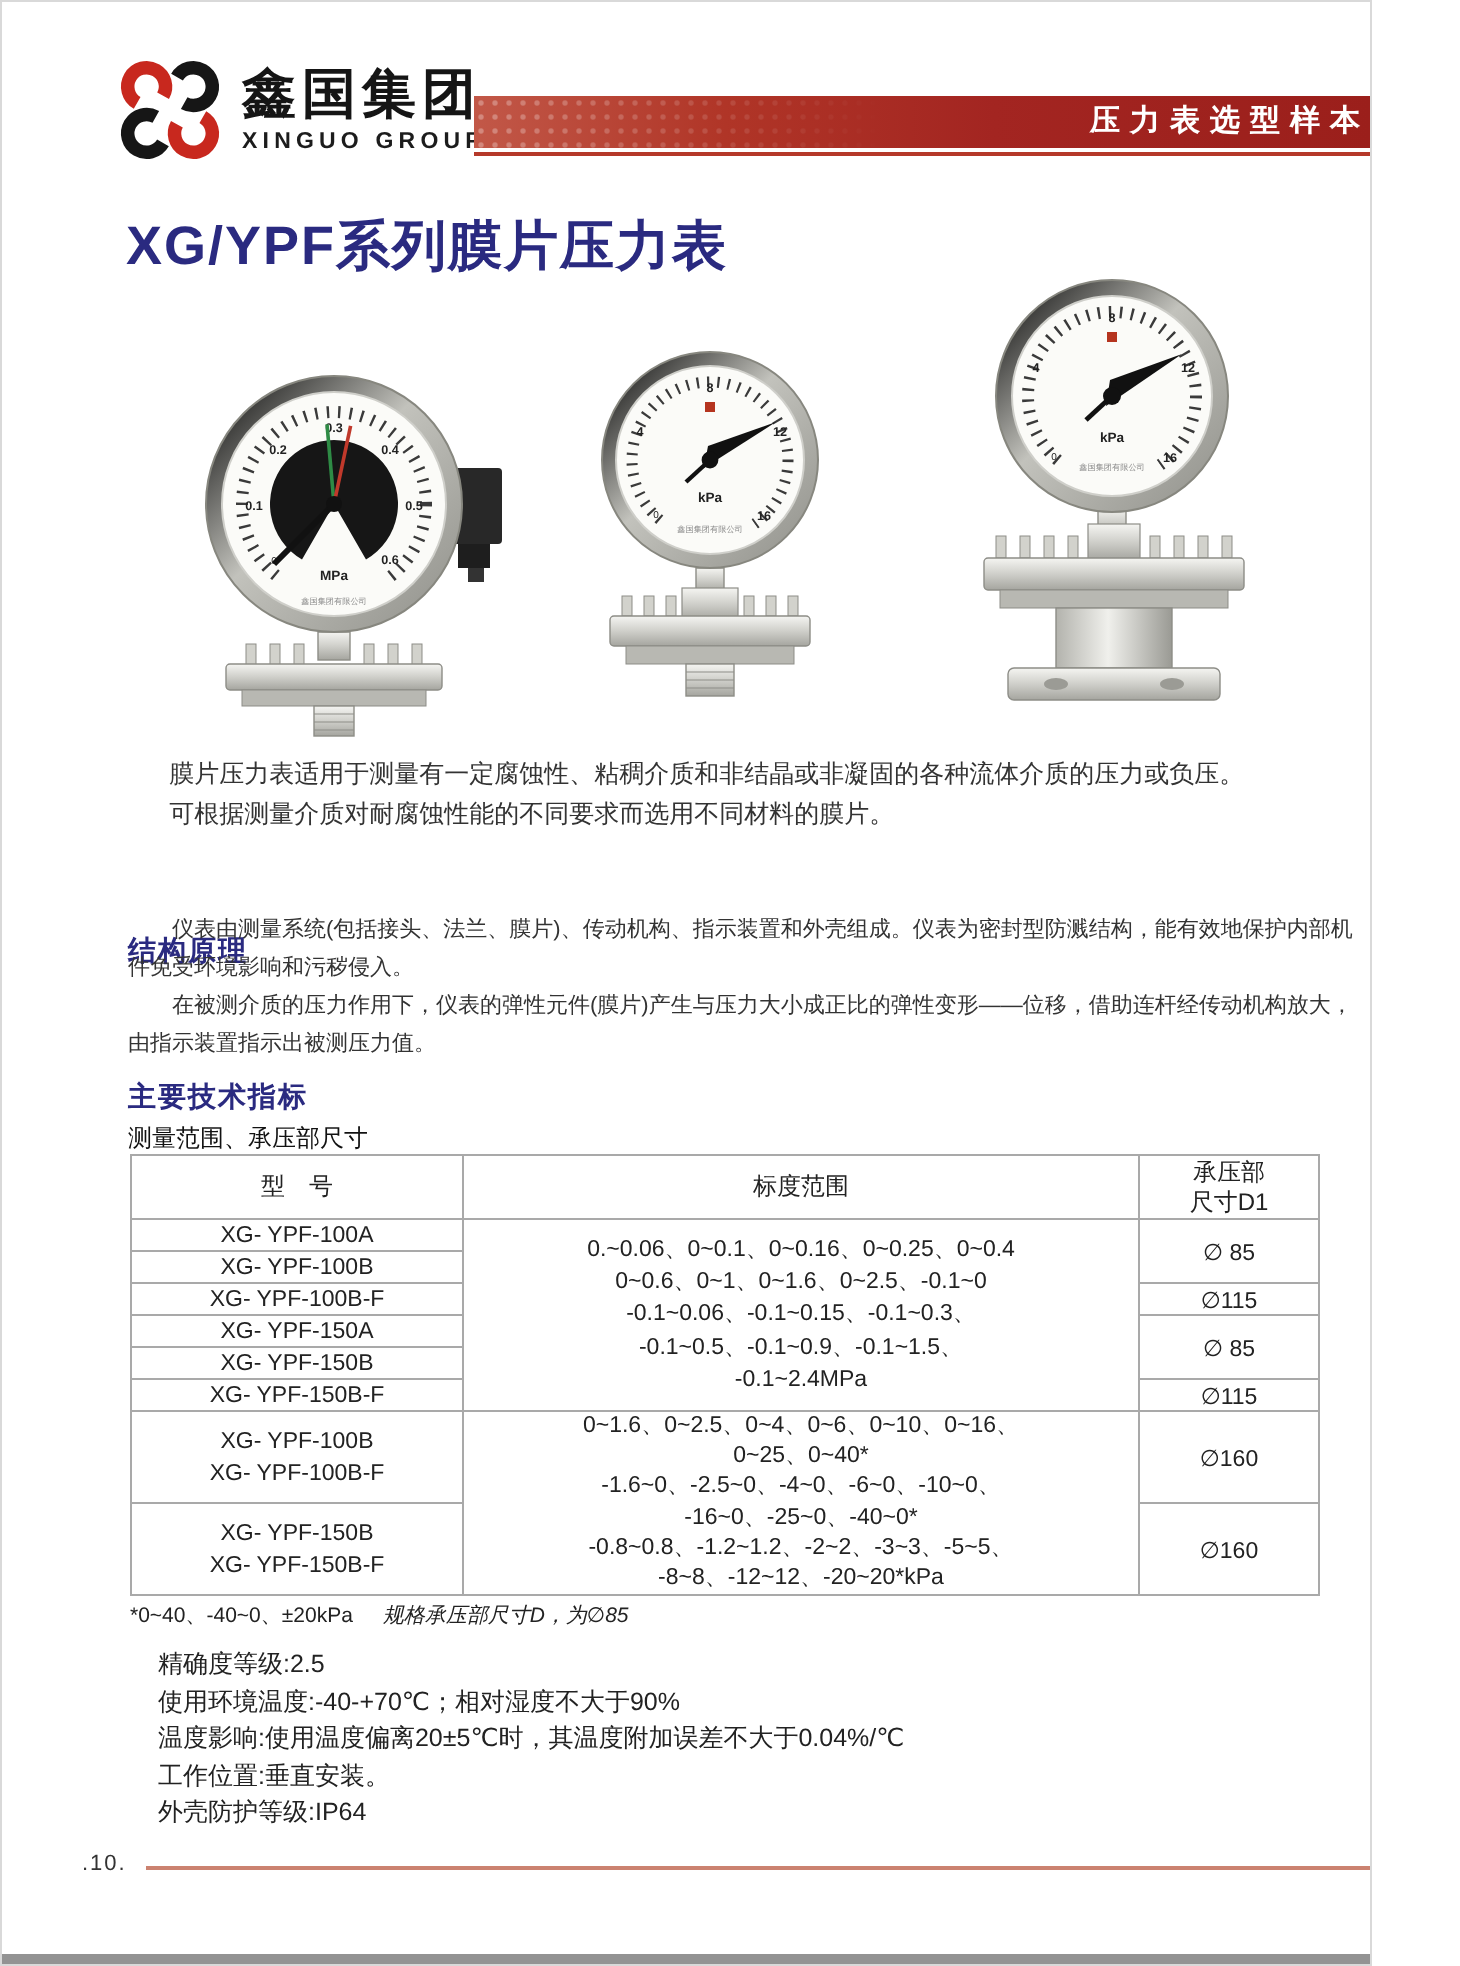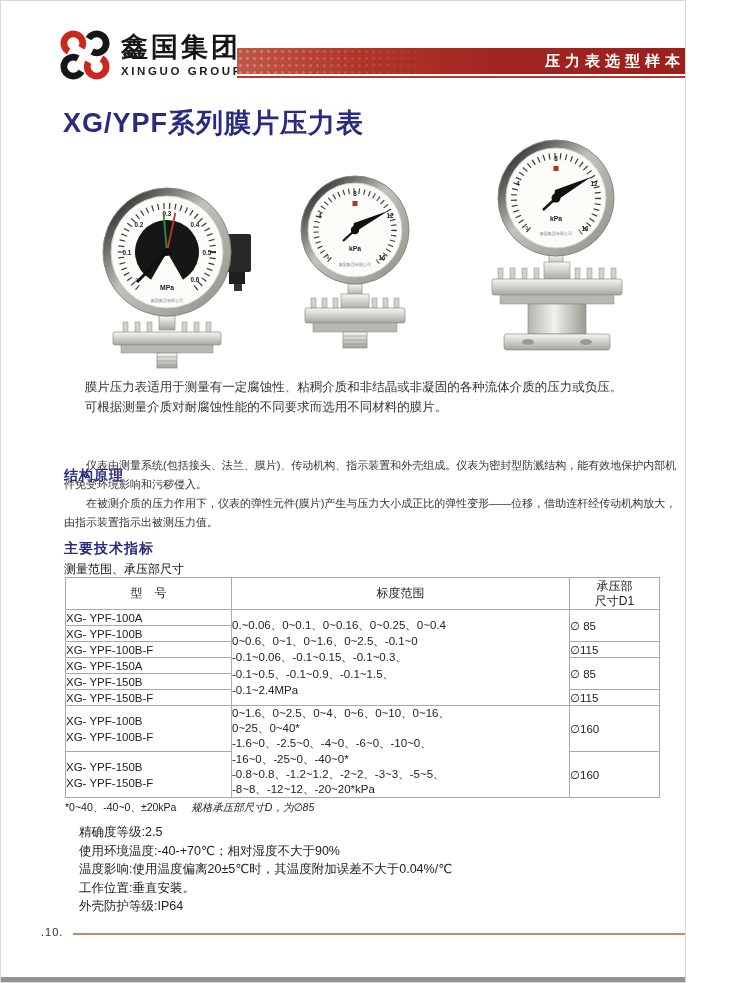--- a/index.html
+++ b/index.html
@@ -42,21 +42,21 @@
 
   .sec-h{position:absolute;left:63px;margin:0;font-size:14px;font-weight:bold;color:#2a2a80;letter-spacing:1px;}
   #sh1{top:433px;margin-top:33px;}
   #sh2{top:539px;}
   .principle{position:absolute;left:63px;top:455px;width:620px;font-size:11px;color:#333;line-height:19px;}
   .principle p{margin:0;text-indent:2em;}
   .sub-h{position:absolute;left:63px;top:560px;font-size:12px;font-weight:normal;color:#111;}
 
   
   .spec-table{position:absolute;left:64px;top:576px;width:594px;border-collapse:collapse;
-              table-layout:fixed;font-size:12px;color:#222;}
+              table-layout:fixed;font-size:12px;color:#222;text-align:center;}
   .spec-table th,.spec-table td{border:1px solid #a9a9a9;font-weight:normal;padding:0;vertical-align:middle;}
   .spec-table th{height:31px;font-size:12px;}
   .r1 td{height:15px;font-size:11.5px;}
   .range1 div{line-height:16.1px;font-size:11.5px;}
   .r2 td{height:45px;font-size:11.5px;}
   .model2 div{line-height:16px;}
   .range2 div{line-height:15.2px;font-size:11.5px;}
   .d1h div{line-height:15px;}
 
   .footnote{position:absolute;left:64px;top:800px;font-size:10.5px;color:#222;}

